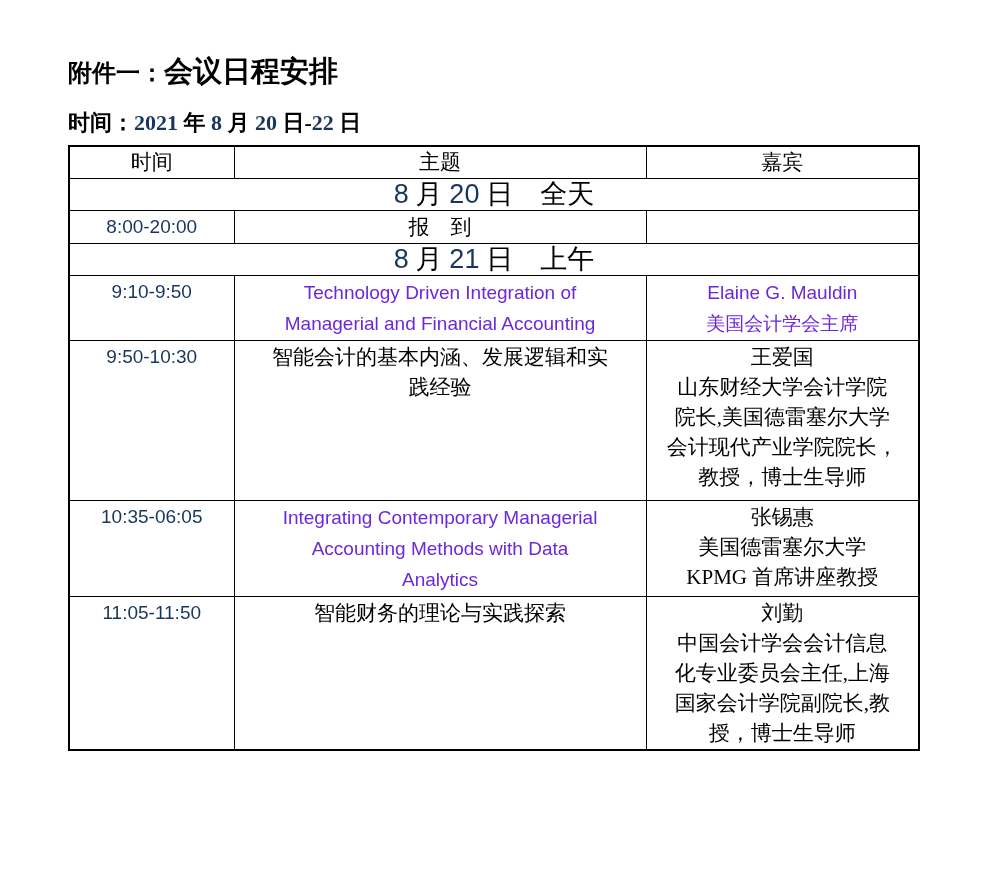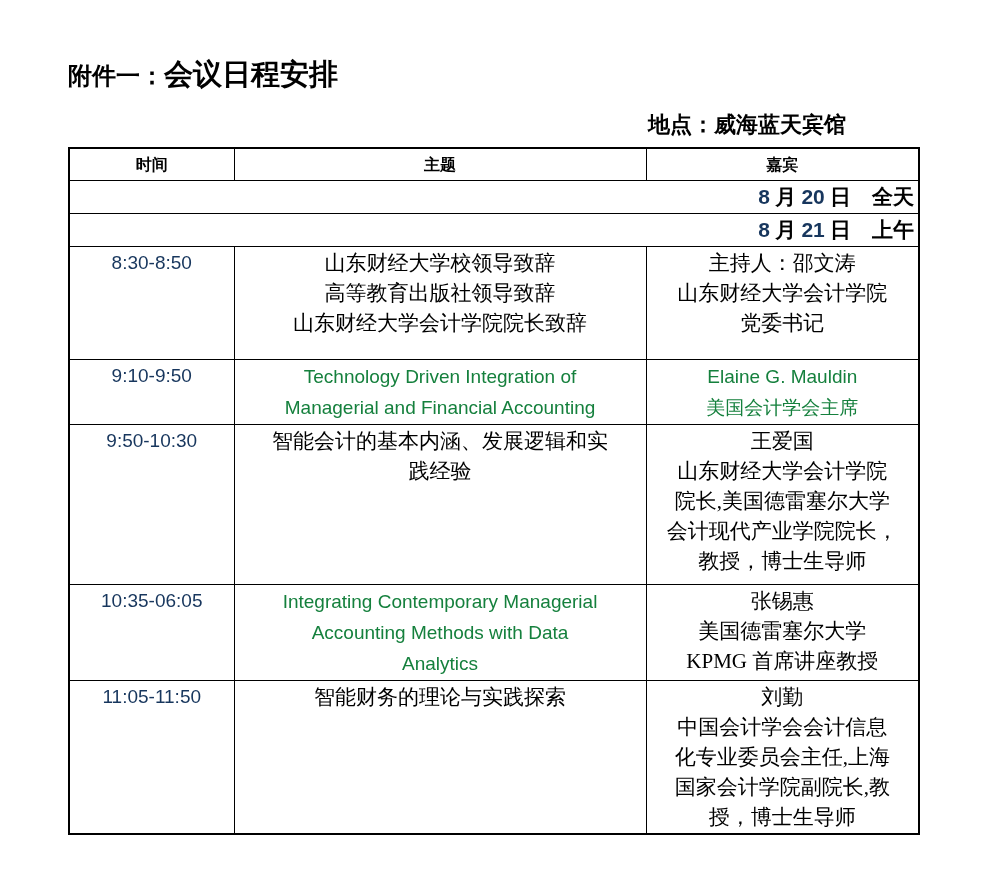--- a/index.html
+++ b/index.html
@@ -9,21 +9,21 @@
     overflow: hidden;
     color: #000;
     font-family: "Liberation Serif", serif;
   }
   .page { padding-left: 68px; }
 
   .title {
     margin: 56px 0 0 0;
     line-height: 36px;
     font-weight: bold;
-    font-family: Liberation Serif, serif;
+    font-family: Liberation Mono, monospace;
     white-space: nowrap;
   }
   .title .prefix { font-size: 24px; }
   .title .main   { font-size: 29px; }
 
   .subtitle {
     position: relative;
     margin-top: 12px;
     width: 850px;
     height: 32px;
@@ -48,51 +48,50 @@
 
   .schedule td, .schedule th {
     border: 1.5px solid #000;
     padding: 1px 4px;
     vertical-align: top;
     text-align: center;
     box-sizing: border-box;
     overflow: hidden;
   }
   .schedule th {
-    font-size: 16px;
+    font-size: 21px;
     line-height: 29px;
-    font-weight: bold;
+    font-weight: normal;
     font-family: "Liberation Serif", serif;
   }
   tr.section td {
-    font-weight: bold;
-    font-size: 21px;
+    font-weight: normal;
+    font-size: 27px;
     line-height: 29px;
     font-family: "Liberation Serif", serif;
-    text-align: right;
   }
   tr.section .num { font-family: "Liberation Sans", sans-serif; }
 
   td.time {
     font-family: "Liberation Sans", sans-serif;
     font-size: 19px;
     line-height: 29px;
     color: #17365d;
   }
   td.topic, td.guest {
     font-size: 21px;
     line-height: 30px;
     white-space: pre-line;
     font-family: "Liberation Serif", serif;
   }
   td.en {
     font-family: "Liberation Sans", sans-serif;
     font-size: 19px;
     line-height: 31px;
-    color: #15803d;
+    color: #6d28d9;
   }
   .num { color: #17365d; }
 
   tr.h32  { height: 32px; }
   tr.h30  { height: 30px; }
   tr.h60  { height: 60px; }
   tr.h95  { height: 95px; }
   tr.h113 { height: 113px; }
   tr.h150 { height: 150px; }
   tr.h160 { height: 160px; }
@@ -100,55 +99,51 @@
 </head>
 <body>
 
 <div class="page">
 
   <div class="title">
     <span class="prefix">附件一：</span><span class="main">会议日程安排</span>
   </div>
 
   <div class="subtitle">
-    <span class="loc">地点：威海蓝天宾馆</span>
+    <span class="date"><span>时间：</span><span class="num">2021</span><span> 年 </span><span class="num">8</span><span> 月 </span><span class="num">20</span><span> 日-</span><span class="num">22</span><span> 日</span></span>
   </div>
 
   <table class="schedule">
     <colgroup>
       <col class="c-time">
         <col class="c-topic">
         <col class="c-guest">
     </colgroup>
 
     <tbody>
         <tr class="h32">
       <th>时间</th>
       <th>主题</th>
       <th>嘉宾</th>
     </tr>
 
     <tr class="section h32">
       <td colspan="3"><span class="num">8</span><span> 月 </span><span class="num">20</span><span> 日　全天</span></td>
     </tr>
 
+    <tr class="h32">
+      <td class="time">8:00-20:00</td>
+      <td class="topic">报　到</td>
+      <td class="guest"></td>
+    </tr>
 
     <tr class="section h32">
       <td colspan="3"><span class="num">8</span><span> 月 </span><span class="num">21</span><span> 日　上午</span></td>
     </tr>
 
-    <tr class="h113">
-      <td class="time">8:30-8:50</td>
-      <td class="topic">山东财经大学校领导致辞
-高等教育出版社领导致辞
-山东财经大学会计学院院长致辞</td>
-      <td class="guest">主持人：邵文涛
-山东财经大学会计学院
-党委书记</td>
-    </tr>
 
 
     <tr class="h60">
       <td class="time">9:10-9:50</td>
       <td class="topic en">Technology Driven Integration of
 Managerial and Financial Accounting</td>
       <td class="guest en">Elaine G. Mauldin
 美国会计学会主席</td>
     </tr>
 

